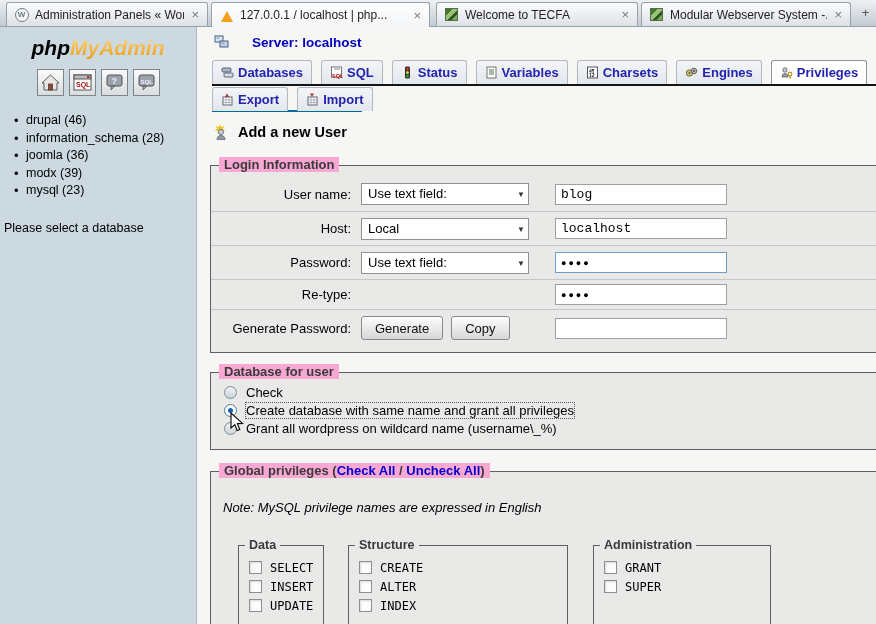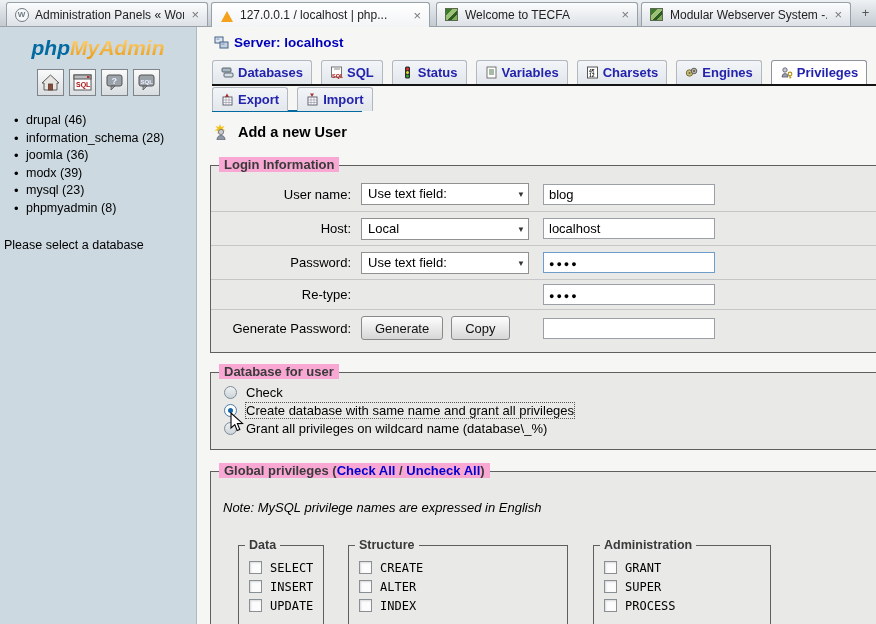--- a/index.html
+++ b/index.html
@@ -38,36 +38,36 @@
             font-size:8px; font-weight:bold; color:#6e7a84; display:flex; align-items:center; justify-content:center; }
   .fav-pma { width:0; height:0; border-left:6px solid transparent; border-right:6px solid transparent;
              border-bottom:11px solid #f5a11c; position:relative; top:1px; }
   .fav-tecfa { width:13px; height:13px; background:linear-gradient(135deg,#3d7a2c 0 30%,#9bc176 30% 55%,#2c5a20 55% 75%,#7fae5a 75%); border:1px solid #5a6a50; }
   
   .sidebar {
     position:absolute; left:0; top:27px; width:197px; height:597px;
     background:#cdd9e0; border-right:1px solid #aebac2;
   }
   .logo { text-align:center; margin-top:9px; font-size:21px; font-weight:bold; font-style:italic; letter-spacing:0; }
-  .logo .php { color:#0369a1; }
+  .logo .php { color:#000000; }
   .logo .myadmin { background:linear-gradient(#ffd98a,#e89b12); -webkit-background-clip:text; background-clip:text; color:#eead2a; -webkit-text-fill-color:transparent; }
   .side-toolbar { display:flex; justify-content:center; gap:5px; margin-top:9px; }
   .tool-btn {
     width:27px; height:27px; border:1px solid #7d848a; background:linear-gradient(#fafafa,#d9dde0);
     display:flex; align-items:center; justify-content:center;
   }
   .db-list { list-style:none; margin:16px 0 0 12px; }
   .db-list li {
     font-size:12.5px; line-height:17.5px; padding-left:14px; position:relative; color:#000;
   }
   .db-list li::before { content:"•"; position:absolute; left:2px; font-size:13px; }
   .side-hint { font-size:12.5px; margin:21px 0 0 4px; }
   
   .main { position:absolute; left:198px; top:27px; width:678px; height:597px; background:#f6f6f4; }
-  .server-row { position:absolute; left:16px; top:8px; display:flex; align-items:center; gap:4px;
+  .server-row { position:absolute; left:16px; top:8px; display:flex; align-items:flex-start; gap:22px;
     font-size:13.5px; font-weight:bold; color:#0000bb; }
   .nav-row {
     position:absolute; left:14px; top:33px; width:664px; height:26px;
     border-bottom:2px solid #141414; display:flex; align-items:flex-end; gap:9px;
   }
   .ptab {
     display:inline-flex; align-items:center; gap:4px; height:24px; padding:0 8px;
     background:linear-gradient(#f3f5f8,#e2e7ec);
     border:1px solid #b2b8bf; border-bottom:none; border-radius:3px 3px 0 0;
     font-size:13px; font-weight:bold; color:#2323ad; white-space:nowrap;
@@ -94,22 +94,22 @@
   .frow.r4 { height:30px; }
   .frow.r5 { height:37px; }
   .flabel { width:150px; text-align:right; padding-right:10px; font-size:13px; flex:0 0 auto; }
   .slot1 { width:176px; flex:0 0 auto; display:flex; align-items:center; gap:8px; }
   .fselect {
     width:168px; height:22px; background:#fff; border:1px solid #919191;
     font-size:13px; padding:2px 16px 0 6px; position:relative; white-space:nowrap; overflow:hidden;
   }
   .fselect::after { content:"▼"; position:absolute; right:3px; top:6px; font-size:8px; color:#333; }
   .finput {
-    margin-left:6px; width:172px; height:21px; background:#fff; border:1px solid #9aa0a6;
-    font-size:13px; padding:2px 5px 0 5px; white-space:nowrap; overflow:hidden;
+    margin-left:18px; width:172px; height:21px; background:#fff; border:1px solid #9aa0a6;
+    font-size:13px; padding:2px 5px 0 5px; white-space:nowrap; overflow:hidden;font-family:Liberation Mono, monospace;
   }
   .finput.pw { font-size:9px; letter-spacing:2px; font-weight:bold; padding-top:6px; }
   .finput.focused { border-color:#6f9dc9; }
   .btn {
     height:24px; padding:4px 13px; font-size:13px; color:#111;
     background:linear-gradient(#fdfdfd,#d7d7d7); border:1px solid #898989; border-radius:3px;
   }
   
   .fs-dbuser { top:345px; height:78px; padding:10px 0 0 13px; }
   .radio-row { display:flex; align-items:center; gap:9px; height:18px; font-size:13px; }
@@ -224,21 +224,20 @@
           </svg>
       </span>
     </div>
   </div>
   <ul class="db-list">
     <li>drupal (46)</li>
     <li>information_schema (28)</li>
     <li>joomla (36)</li>
     <li>modx (39)</li>
     <li>mysql (23)</li>
-    <li>phpmyadmin (8)</li>
   </ul>
   <div class="side-hint">Please select a database</div>
 </div>
 
 <div class="main">
 
   <div class="server-row">
     <span>
       <svg width="16" height="14" viewBox="0 0 16 14">
           <rect x="1" y="1" width="8" height="6" fill="#dfe6ee" stroke="#44618a" stroke-width="1"></rect>
@@ -402,21 +401,21 @@
     <div class="radio-row">
       <span class="radio"></span>
       <span class="radio-label">Check</span>
     </div>
     <div class="radio-row">
       <span class="radio checked"></span>
       <span class="radio-label focus">Create database with same name and grant all privileges</span>
     </div>
     <div class="radio-row">
       <span class="radio"></span>
-      <span class="radio-label">Grant all privileges on wildcard name (database\_%)</span>
+      <span class="radio-label">Grant all wordpress on wildcard name (username\_%)</span>
     </div>
   </div>
 
   <div class="fs fs-global">
     <span class="legend">
       <span>Global privileges (</span><a>Check All</a><span> / </span><a>Uncheck All</a><span>)</span>
     </span>
     <div class="gp-note">Note: MySQL privilege names are expressed in English</div>
 
     <div class="priv-group pg-data">
@@ -454,24 +453,20 @@
     <div class="priv-group pg-admin">
       <span class="legend">Administration</span>
       <div class="cb-row">
         <span class="checkbox"></span>
         <span class="cb-label">GRANT</span>
       </div>
       <div class="cb-row">
         <span class="checkbox"></span>
         <span class="cb-label">SUPER</span>
       </div>
-      <div class="cb-row">
-        <span class="checkbox"></span>
-        <span class="cb-label">PROCESS</span>
-      </div>
     </div>
   </div>
 </div>
 
 <div class="cursor">
   <svg width="16" height="22" viewBox="0 0 16 22">
       <polygon points="1,1 1,16 4.8,12.6 7.2,18.6 9.8,17.5 7.4,11.6 12.5,11.4" fill="#fff" stroke="#000" stroke-width="1.1"></polygon>
     </svg>
 </div>
 

